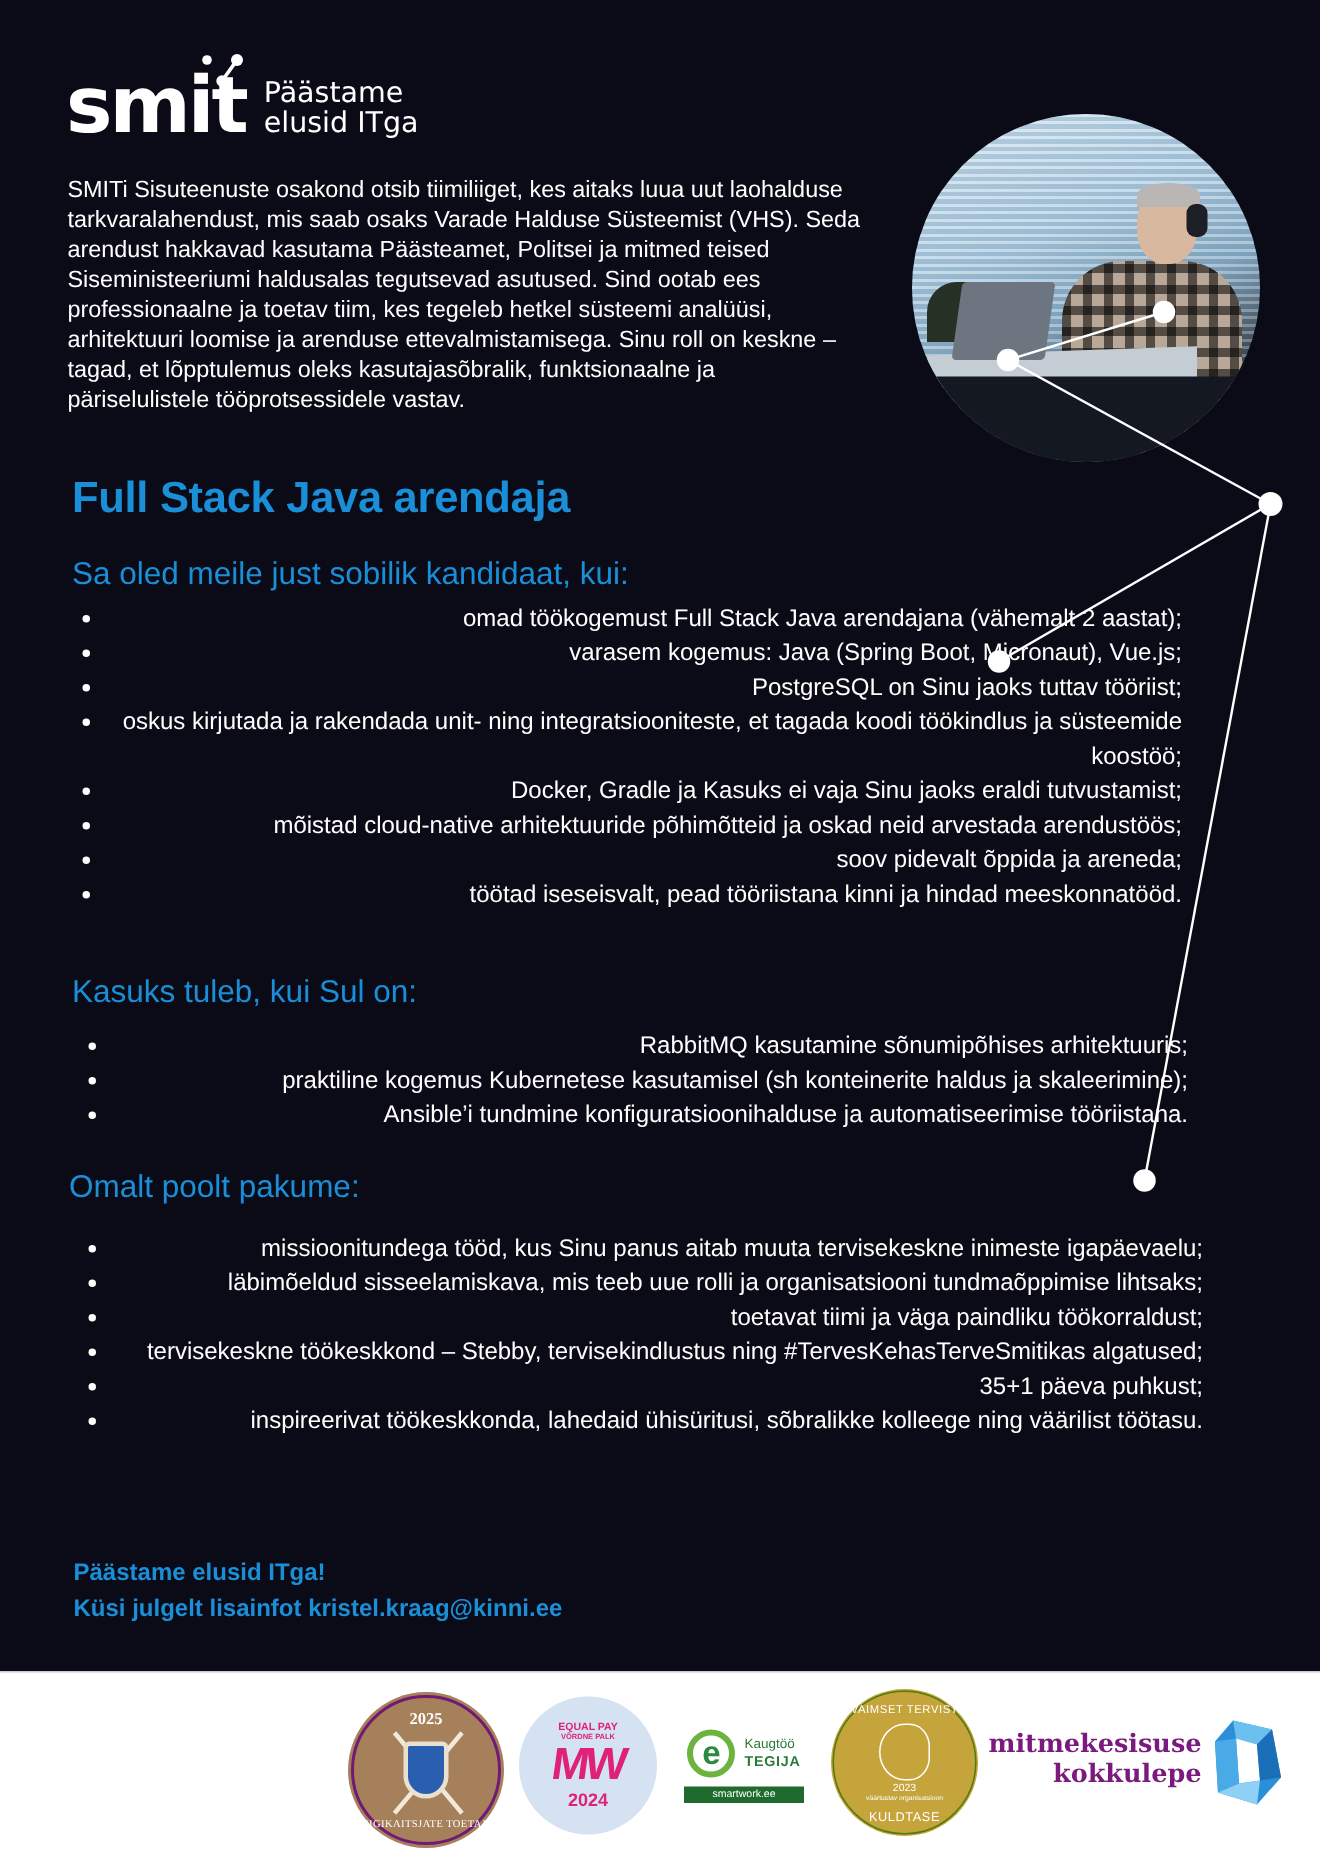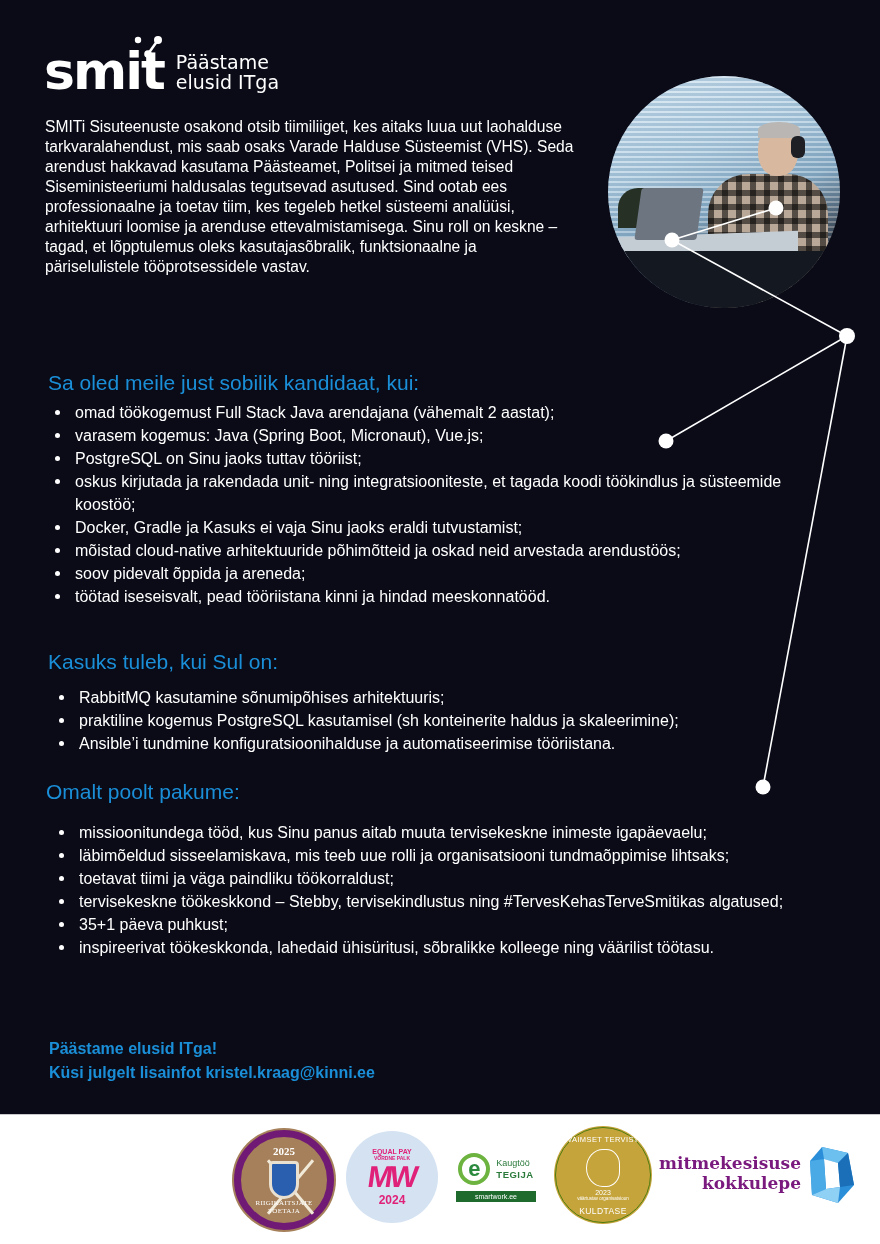--- a/index.html
+++ b/index.html
@@ -69,42 +69,42 @@
   .job-title {
     position: absolute; left: 48px; top: 316px;
     font-size: 29px; font-weight: bold; color: #1a8fd8;
     letter-spacing: -0.2px;
   }
   .section-heading {
     position: absolute; font-size: 21px; color: #1a8fd8; font-weight: normal;
   }
   ul.bullets {
     position: absolute; list-style: none;
-    font-size: 16px; color: #fff; line-height: 23px;
+    font-size: 16px; color: #fff; line-height: 23px; text-align: right;
   }
   ul.bullets li { position: relative; padding-left: 27px; }
   ul.bullets li::before {
     content: ""; position: absolute; left: 7px; top: 9px;
     width: 5px; height: 5px; border-radius: 50%; background: #fff;
   }
 
   .closing {
     position: absolute; left: 49px; top: 1037px;
     font-size: 16px; font-weight: bold; color: #1a8fd8; line-height: 24px;
   }
 
   
   .footer {
     position: absolute; left: 0; top: 1114px; width: 880px; height: 130px;
     background: #ffffff; border-top: 1px solid #c9c9cc;
   }
   .badge { position: absolute; display: flex; align-items: center; justify-content: center; text-align: center; }
   .badge-rk {
     left: 234px; top: 15px; width: 100px; height: 100px; border-radius: 50%;
-    background: #a5805a; border: 7px solid #701a75; box-shadow: 0 0 0 2px #a5805a;
+    background: #a5805a; border: 2px solid #701a75; box-shadow: 0 0 0 2px #a5805a;
     flex-direction: column; color: #fff;
   }
   .badge-rk .year { font-family: "Liberation Serif", serif; font-weight: bold; font-size: 11px; position: absolute; top: 8px; width: 100%; }
   .badge-rk .ring { font-family: "Liberation Serif", serif; font-weight: normal; font-size: 7px; position: absolute; bottom: 8px; width: 100%; letter-spacing: 0.3px; }
   .shield { width: 30px; height: 38px; background: #2a5fb0; border: 3px solid #e9e0d0; border-radius: 4px 4px 15px 15px; position: relative; }
   .sword { position: absolute; width: 3px; height: 70px; background: #f2ead9; top: 15px; }
   .badge-eq {
     left: 346px; top: 16px; width: 92px; height: 92px; border-radius: 50%;
     background: #d4e2f2; flex-direction: column; color: #e0217a;
   }
@@ -173,37 +173,38 @@
     </g>
     <g fill="#ffffff">
       <circle cx="776" cy="208" r="7.5"></circle>
       <circle cx="672" cy="240" r="7.5"></circle>
       <circle cx="847" cy="336" r="8"></circle>
       <circle cx="666" cy="441" r="7.5"></circle>
       <circle cx="763" cy="787" r="7.5"></circle>
     </g>
   </svg>
 
+  <h1 class="job-title">Full Stack Java arendaja</h1>
 
   <h2 class="section-heading" style="left:48px; top:371px;">Sa oled meile just sobilik kandidaat, kui:</h2>
   <ul class="bullets" style="left:48px; top:401px; width:740px;">
     <li>omad töökogemust Full Stack Java arendajana (vähemalt 2 aastat);</li>
     <li>varasem kogemus: Java (Spring Boot, Micronaut), Vue.js;</li>
     <li>PostgreSQL on Sinu jaoks tuttav tööriist;</li>
     <li>oskus kirjutada ja rakendada unit- ning integratsiooniteste, et tagada koodi töökindlus ja süsteemide koostöö;</li>
     <li>Docker, Gradle ja Kasuks ei vaja Sinu jaoks eraldi tutvustamist;</li>
     <li>mõistad cloud-native arhitektuuride põhimõtteid ja oskad neid arvestada arendustöös;</li>
     <li>soov pidevalt õppida ja areneda;</li>
     <li>töötad iseseisvalt, pead tööriistana kinni ja hindad meeskonnatööd.</li>
   </ul>
 
   <h2 class="section-heading" style="left:48px; top:650px;">Kasuks tuleb, kui Sul on:</h2>
   <ul class="bullets" style="left:52px; top:686px; width:740px;">
     <li>RabbitMQ kasutamine sõnumipõhises arhitektuuris;</li>
-    <li>praktiline kogemus PostgreSQL kasutamisel (sh konteinerite haldus ja skaleerimine);</li>
+    <li>praktiline kogemus Kubernetese kasutamisel (sh konteinerite haldus ja skaleerimine);</li>
     <li>Ansible’i tundmine konfiguratsioonihalduse ja automatiseerimise tööriistana.</li>
   </ul>
 
   <h2 class="section-heading" style="left:46px; top:780px;">Omalt poolt pakume:</h2>
   <ul class="bullets" style="left:52px; top:821px; width:750px;">
     <li>missioonitundega tööd, kus Sinu panus aitab muuta tervisekeskne inimeste igapäevaelu;</li>
     <li>läbimõeldud sisseelamiskava, mis teeb uue rolli ja organisatsiooni tundmaõppimise lihtsaks;</li>
     <li>toetavat tiimi ja väga paindliku töökorraldust;</li>
     <li>tervisekeskne töökeskkond – Stebby, tervisekindlustus ning #TervesKehasTerveSmitikas algatused;</li>
     <li>35+1 päeva puhkust;</li>

